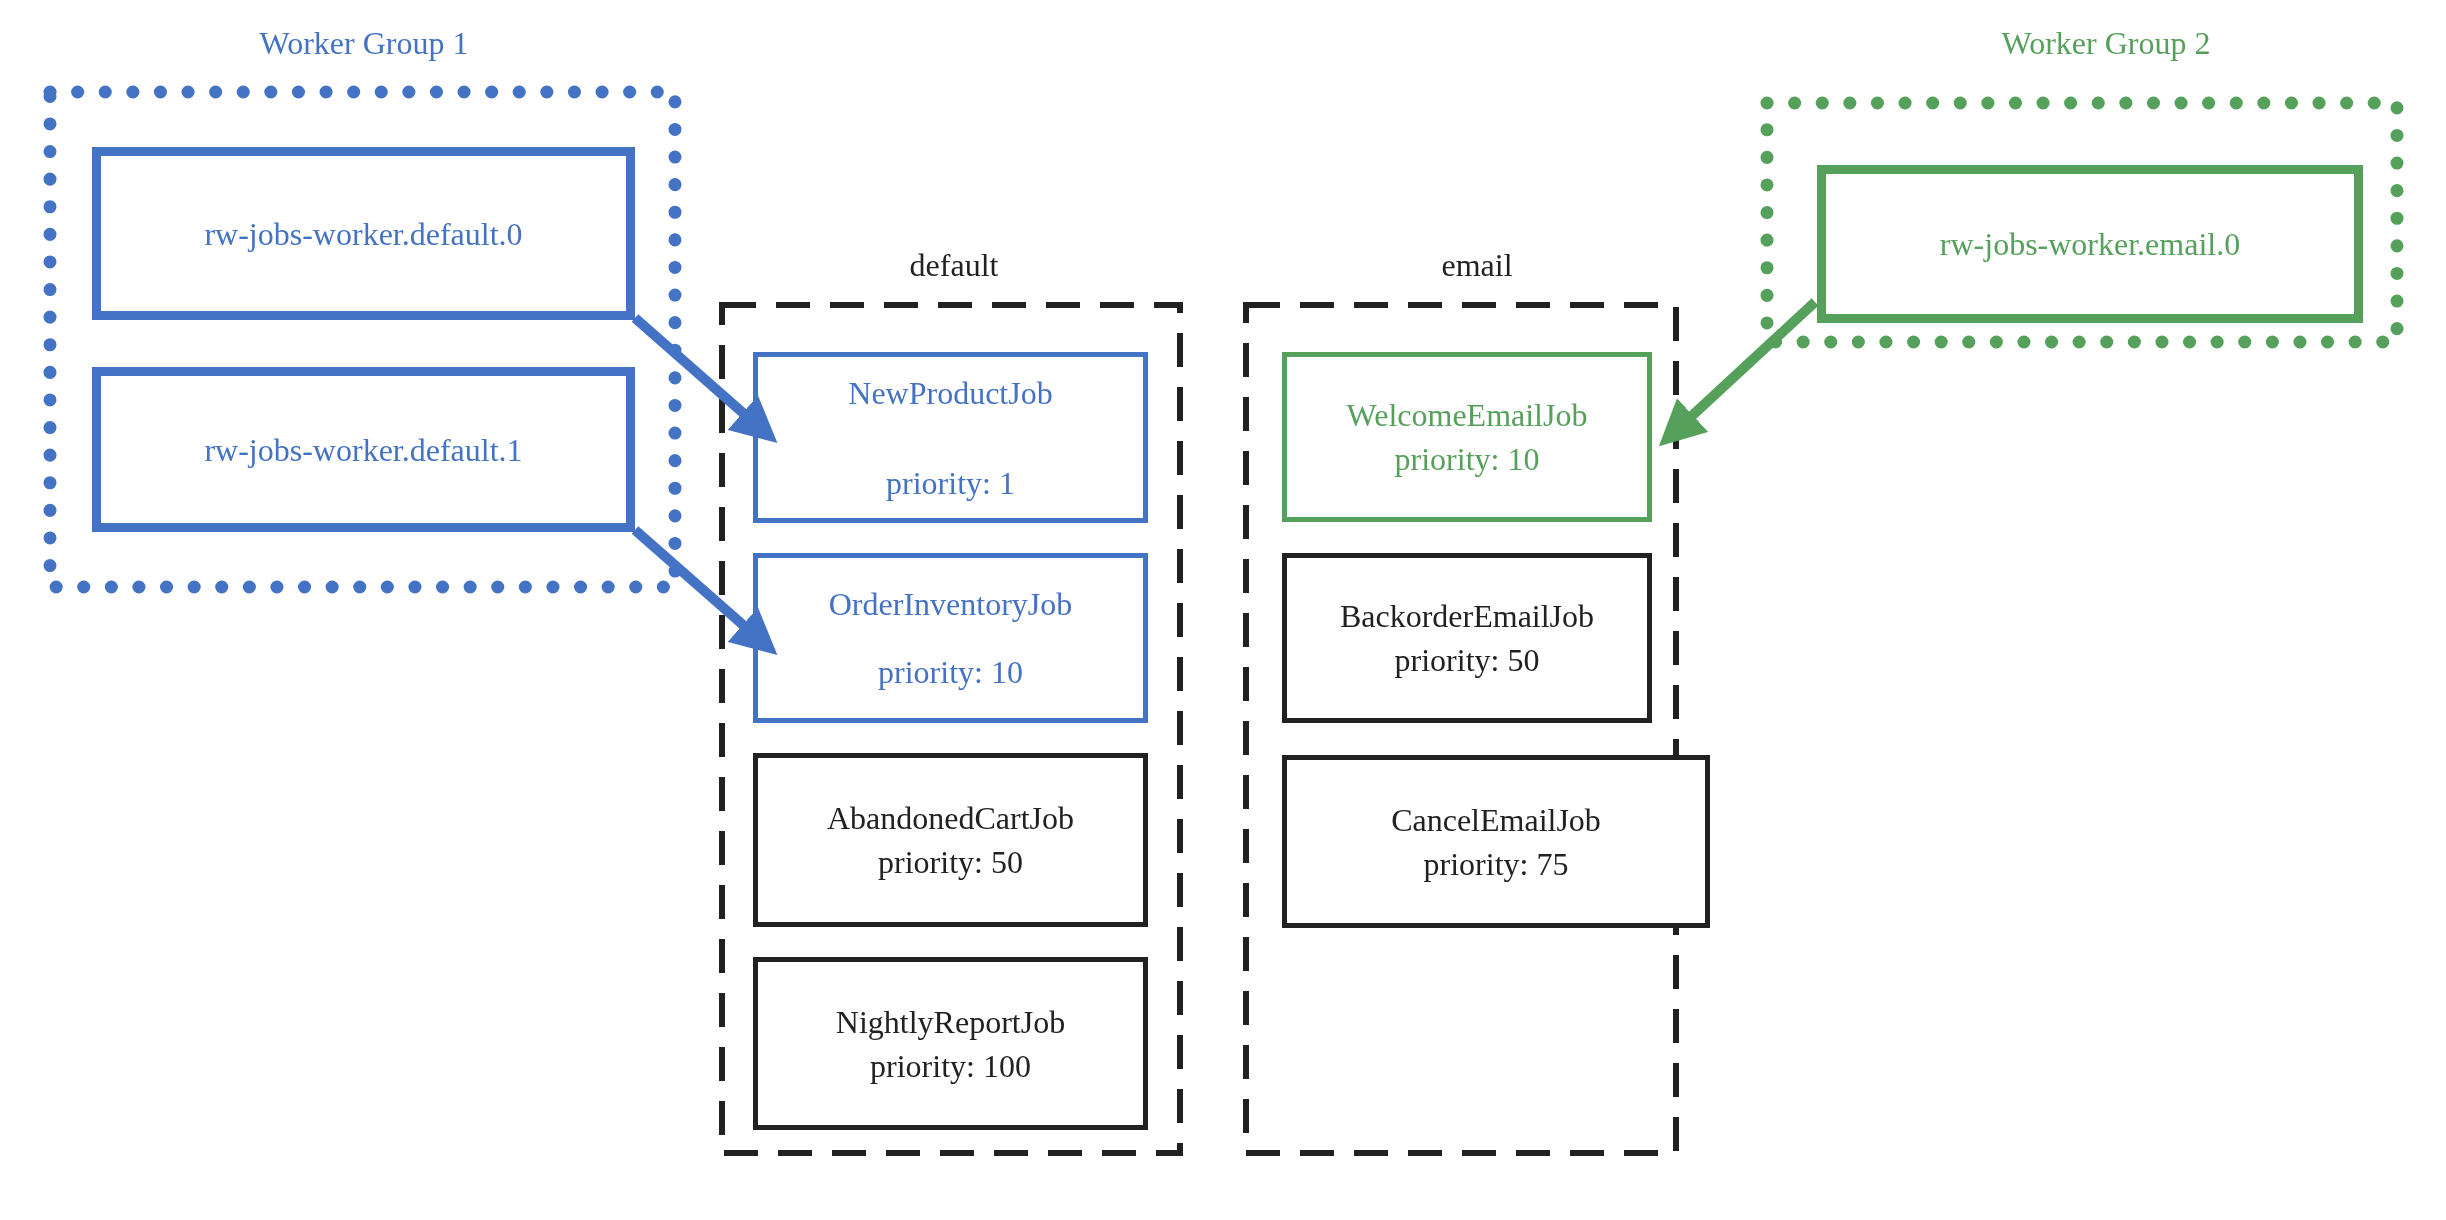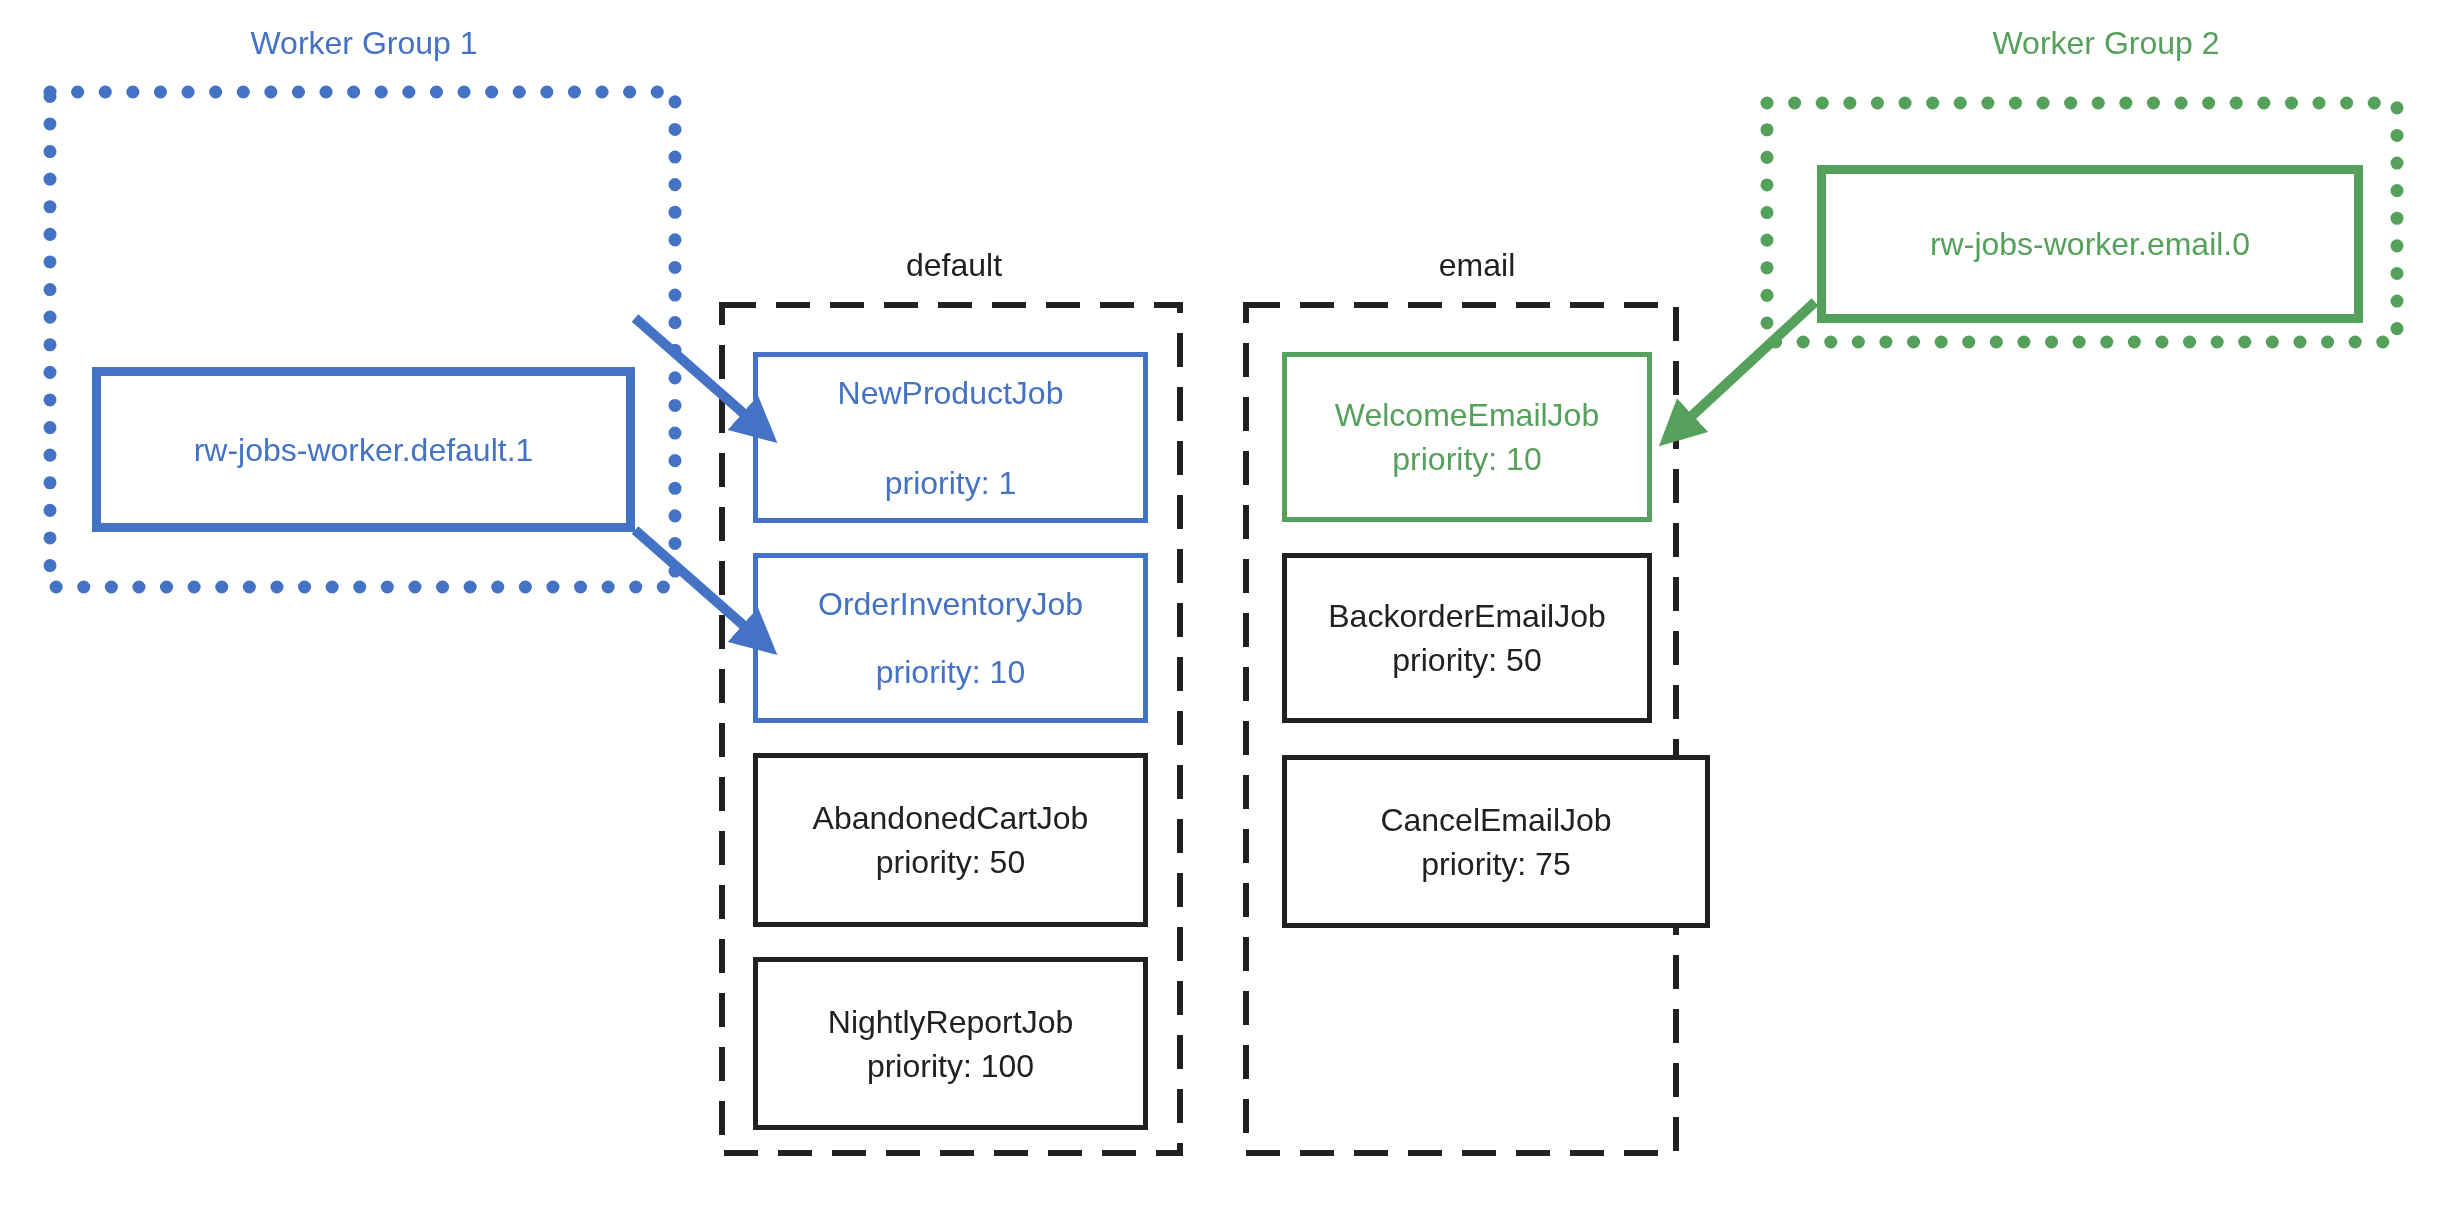--- a/index.html
+++ b/index.html
@@ -2,21 +2,21 @@
 <html><head>
 <meta charset="utf-8">
 <style>
   html, body { margin: 0; padding: 0; background: #ffffff; }
   #canvas {
     position: relative;
     width: 2446px;
     height: 1220px;
     background: #ffffff;
     overflow: hidden;
-    font-family: Liberation Sans, sans-serif;
+    font-family: Liberation Serif, serif;
   }
   .layer {
     position: absolute;
     left: 0; top: 0;
     width: 2446px; height: 1220px;
     pointer-events: none;
   }
   .label {
     position: absolute;
     transform: translateX(-50%);
@@ -58,20 +58,23 @@
     <rect x="1767" y="103" width="630" height="239" fill="none" stroke="#55A05A" stroke-width="13" stroke-linecap="round" stroke-dasharray="0.1 27.5"></rect>
     <rect x="722" y="305" width="458" height="848" fill="none" stroke="#212121" stroke-width="6" stroke-dasharray="34 20"></rect>
     <rect x="1246" y="305" width="430" height="848" fill="none" stroke="#212121" stroke-width="6" stroke-dasharray="34 20"></rect>
   </svg>
 
   <div class="label blue" style="left:364px;  top:24px;">Worker Group 1</div>
   <div class="label green" style="left:2106px; top:24px;">Worker Group 2</div>
   <div class="label" style="left:954px;  top:246px;text-align:center;">default</div>
   <div class="label" style="left:1477px; top:246px;">email</div>
 
+  <div class="node worker-node" style="left:92px; top:147px; width:543px; height:173px;">
+    <div>rw-jobs-worker.default.0</div>
+  </div>
   <div class="node worker-node" style="left:92px; top:367px; width:543px; height:165px;">
     <div>rw-jobs-worker.default.1</div>
   </div>
 
   <div class="node worker-node green" style="left:1817px; top:140px; width:546px; height:158px;margin-top:25px;">
     <div>rw-jobs-worker.email.0</div>
   </div>
 
   <div class="node job-node blue" style="left:753px; top:352px; width:395px; height:171px;gap:46px;">
     <div>NewProductJob</div>

